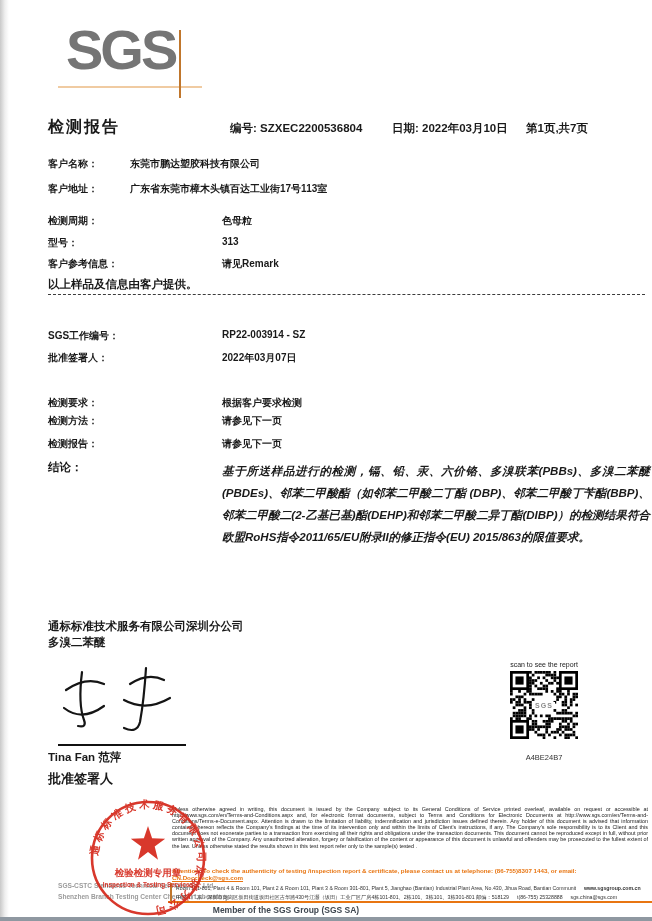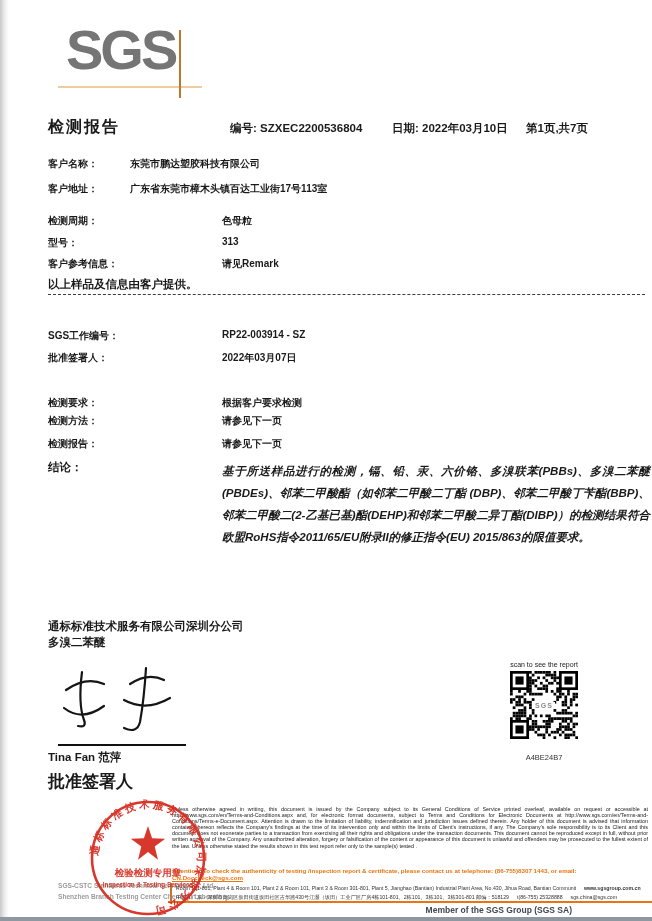--- a/index.html
+++ b/index.html
@@ -28,21 +28,21 @@
   .conclusion{position:absolute;left:48px;top:460px;display:flex;font-size:11.5px;font-weight:600;}
   .conclusion .lab{width:174px;flex:0 0 auto;}
   .conclusion .para{width:428px;line-height:22px;white-space:normal;text-align:justify;font-style:italic;}
 
   
   .sig-company{position:absolute;left:48px;top:619px;font-size:11.5px;font-weight:600;}
   .sig-auth{position:absolute;left:48px;top:635px;font-size:11.5px;font-weight:600;}
   .sig-strokes{position:absolute;left:52px;top:660px;}
   .sig-line{position:absolute;left:58px;top:744px;width:128px;height:2px;background:#111;}
   .sig-name{position:absolute;left:48px;top:750px;font-size:11.5px;font-weight:600;text-align:center;}
-  .sig-title{position:absolute;left:48px;top:770px;font-size:17px;font-weight:600;}
+  .sig-title{position:absolute;left:48px;top:770px;font-size:13px;font-weight:600;}
 
   
   .qr-caption{position:absolute;left:496px;top:661px;width:96px;text-align:center;
         font-size:7px;color:#222;}
   .qr-box{position:absolute;left:510px;top:671px;width:68px;height:68px;}
   .qr-center{position:absolute;left:510px;top:671px;width:68px;height:68px;display:flex;
         align-items:center;justify-content:center;pointer-events:none;}
   .qr-center span{background:#fff;padding:0 2px;font-size:7px;font-weight:bold;color:#8a8a8a;
         letter-spacing:1px;}
   .qr-code-text{position:absolute;left:496px;top:741px;width:96px;text-align:center;
@@ -52,21 +52,21 @@
   .disclaimer{position:absolute;left:172px;top:806px;width:476px;font-size:5.4px;line-height:6.1px;
         color:#222;text-align:justify;font-weight:500;}
   .attention{position:absolute;left:172px;top:867px;width:476px;font-size:6.2px;line-height:7px;
         font-weight:bold;color:#e87511;}
   .attention a{color:#e87511;}
   .gray-co{position:absolute;left:58px;font-size:6.6px;color:#9b9b9b;font-weight:600;}
   .footer-divider{position:absolute;left:170px;top:883px;width:1.5px;height:19px;background:#c0762c;}
   .addr{position:absolute;left:176px;width:472px;font-size:5.2px;color:#333;white-space:nowrap;
         display:flex;gap:8px;}
   .footer-rule{position:absolute;left:168px;top:901px;width:484px;height:2px;background:#e87511;}
-  .member{position:absolute;left:0;top:905px;width:572px;text-align:right;font-size:8.5px;
+  .member{position:absolute;left:0;top:905px;width:572px;text-align:center;font-size:8.5px;
         color:#3f4750;font-weight:600;}
 
   
   .stamp{position:absolute;left:84px;top:796px;opacity:0.92;}
 </style>
 </head>
 <body>
 
 <div class="page">
   <div class="edge-left"></div>

